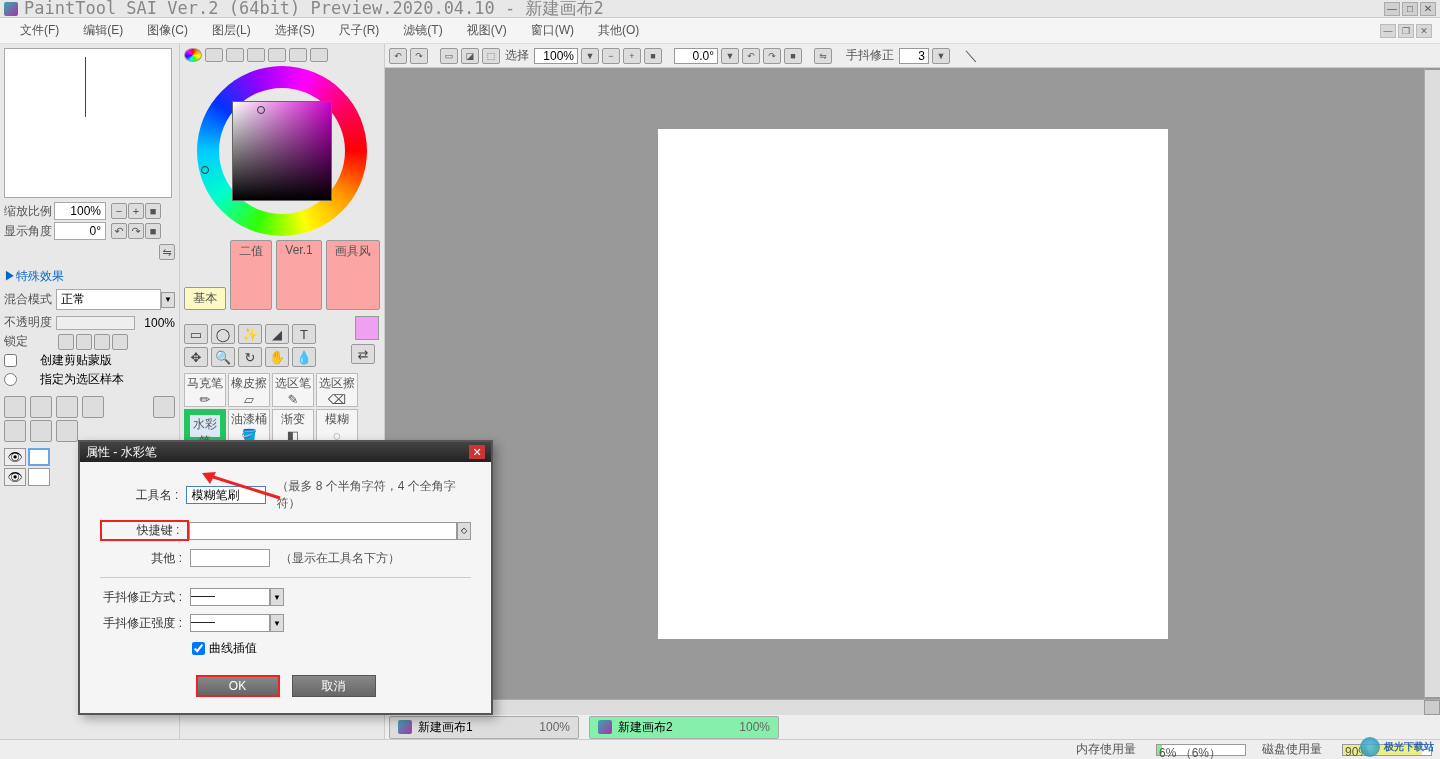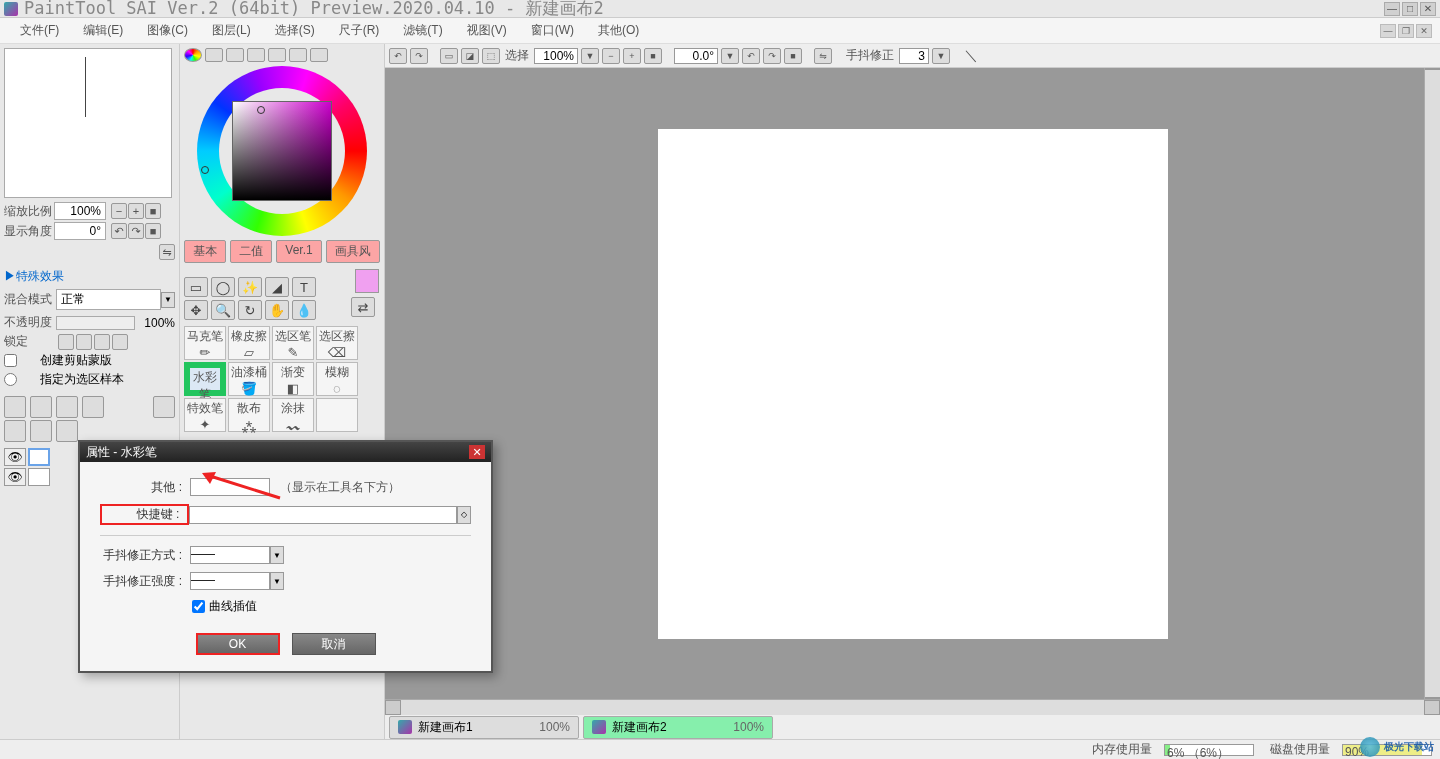--- a/index.html
+++ b/index.html
@@ -54,21 +54,21 @@
 .color-modes { display:flex; gap:3px; margin-bottom:4px; }
 .color-mode { width:18px; height:14px; border:1px solid #999; background:#ddd; border-radius:2px; }
 .color-mode.active { background: repeating-conic-gradient(#ff0000, #ff9900, #ffff00, #33ff00, #00ffff, #3300ff, #ff00ff, #ff0000); border-radius:50%; }
 .color-wheel { width:170px; height:170px; margin: 4px auto; position:relative; }
 .wheel-ring { width:170px; height:170px; border-radius:50%; background: conic-gradient(from 90deg, #ff0000, #ff9900, #ffff00, #33ff00, #00ffcc, #00ccff, #0033ff, #9900ff, #ff00ff, #ff0066, #ff0000); }
 .wheel-inner { position:absolute; left:35px; top:35px; width:100px; height:100px; background: linear-gradient(to bottom, rgba(0,0,0,0), #000), linear-gradient(to right, #fff, #cc00cc); border:1px solid #666; }
 .wheel-mask { position:absolute; left:22px; top:22px; width:126px; height:126px; border-radius:50%; background:#e8e8e8; }
 .dot { position:absolute; width:8px; height:8px; border:1px solid #333; border-radius:50%; background:transparent; }
 .palette-tabs { display:flex; gap:4px; margin-top:4px; justify-content:center; }
 .pal-tab { padding:2px 8px; border:1px solid #999; background:#fca5a5; border-radius:2px; color:#555; }
-.pal-tab.active { background:#fca5a5; }
+.pal-tab.active { background:#fef9c3;margin-top:47px; }
 .tool-grid { display:grid; grid-template-columns: repeat(6, 24px); gap:3px; margin-top:8px; justify-content:start; }
 .tool-cell { width:24px; height:20px; border:1px solid #999; background:#ddd; border-radius:2px; display:flex;align-items:center;justify-content:center; font-size:13px; color:#444;}
 .swatch-cell { width:24px; height:24px; background:#f0a0f0; border:1px solid #999; margin-left:4px; }
 .brush-grid { display:grid; grid-template-columns: repeat(4, 42px); gap:2px; margin-top:6px; }
 .brush-cell { width:42px; height:34px; border:1px solid #bbb; background:#f5f5f5; text-align:center; font-size:10px; color:#555; padding-top:1px; }
 .brush-cell.selected { border:6px solid #22c55e; background:#dce8f5; }
 .brush-cell .bic { font-size:13px; }
 
 
 .canvasarea { flex:1; display:flex; flex-direction:column; background:#e8e8e8; }
@@ -77,29 +77,29 @@
 .ct-label { color:#555; margin:0 2px; }
 .ct-input { width:44px; height:16px; background:#fff; border:1px solid #999; text-align:right; padding-right:3px; }
 .ct-sep { width:6px; }
 .canvas-viewport { flex:1; background:#999; display:flex; align-items:center; justify-content:center; position:relative; }
 .canvas { background:#fff; width:510px; height:510px; }
 .hscroll { height:16px; background:#ddd; border-top:1px solid #aaa; display:flex; }
 .hscroll-track { flex:1; }
 .hscroll-btn { width:16px; background:#ccc; border:1px solid #999; }
 .vscroll { position:absolute; right:0; top:0; bottom:0; width:16px; background:#ddd; border-left:1px solid #aaa; display:flex; flex-direction:column;}
 .vscroll-track { flex:1; }
-.doctabs { height:24px; background:#eee; display:flex; align-items:center; padding:2px 4px; gap:4px; }
+.doctabs { height:24px; background:#eee; display:flex; align-items:center; padding:2px 4px; gap:10px; }
 .doctab { display:flex; align-items:center; gap:6px; padding:2px 8px; background:#ddd; border:1px solid #aaa; border-radius:2px; min-width:190px; }
 .doctab.active { background:#86efac; }
 .doctab-icon { width:14px; height:14px; background:linear-gradient(135deg,#3aa,#a3a); border-radius:2px; }
 .doctab-pct { margin-left:auto; color:#666; }
 
 
 .statusbar { height:20px; background:#eee; border-top:1px solid #ccc; display:flex; align-items:center; justify-content:flex-end; padding:0 8px; gap:16px; }
-.status-item { color:#555; display:flex; align-items:center; gap:12px; }
+.status-item { color:#555; display:flex; align-items:center; gap:20px; }
 .status-bar-track { width:90px; height:12px; border:1px solid #999; background:#fff; text-align:left; padding-left:2px; font-size:10px; position:relative; }
 .status-bar-fill { position:absolute; left:0; top:0; bottom:0; background:#8e8; }
 .status-bar-fill.yellow { background:#ee8; }
 .status-bar-text { position:relative; }
 
 
 .dialog { position:absolute; left:78px; top:440px; width:415px; background:#f5f5f5; border:2px solid #555; box-shadow:4px 4px 10px rgba(0,0,0,0.3); }
 .dialog-title { height:20px; background:linear-gradient(#444,#222); color:#fff; display:flex; align-items:center; padding:0 6px; }
 .dialog-close { margin-left:auto; width:16px; height:14px; background:#c33; color:#fff; display:flex;align-items:center;justify-content:center; font-size:11px; }
 .dialog-body { padding:16px 20px; }
@@ -398,28 +398,33 @@
   </div>
 </div>
 
 <div class="dialog">
   <div class="dialog-title">
     <span>属性 - 水彩笔</span>
     <div class="dialog-close">✕</div>
   </div>
   <div class="dialog-body">
     <div class="dlg-row">
-      <div class="dlg-label">其他 :</div>
-      <input class="dlg-input" style="border: 1px solid rgb(153, 153, 153);">
-      <div class="dlg-hint">（显示在工具名下方）</div>
+      <div class="dlg-label">工具名 :</div>
+      <input class="dlg-input" value="模糊笔刷" style="">
+      <div class="dlg-hint">（最多 8 个半角字符，4 个全角字符）</div>
     </div>
     <div class="dlg-row">
       <div class="dlg-label highlight-red">快捷键 :</div>
       <input class="dlg-input wide" style="">
       <div class="dlg-drop">◇</div>
+    </div>
+    <div class="dlg-row">
+      <div class="dlg-label">其他 :</div>
+      <input class="dlg-input" style="border: 1px solid rgb(153, 153, 153);">
+      <div class="dlg-hint">（显示在工具名下方）</div>
     </div>
     <hr class="dlg-hr">
     <div class="dlg-row">
       <div class="dlg-label">手抖修正方式 :</div>
       <div class="dlg-select">——</div>
       <div class="dlg-drop">▼</div>
     </div>
     <div class="dlg-row">
       <div class="dlg-label">手抖修正强度 :</div>
       <div class="dlg-select">——</div>

